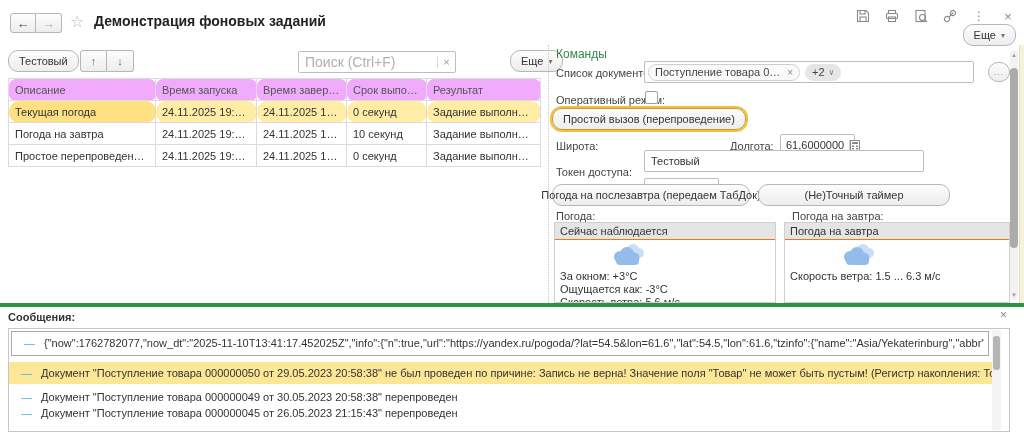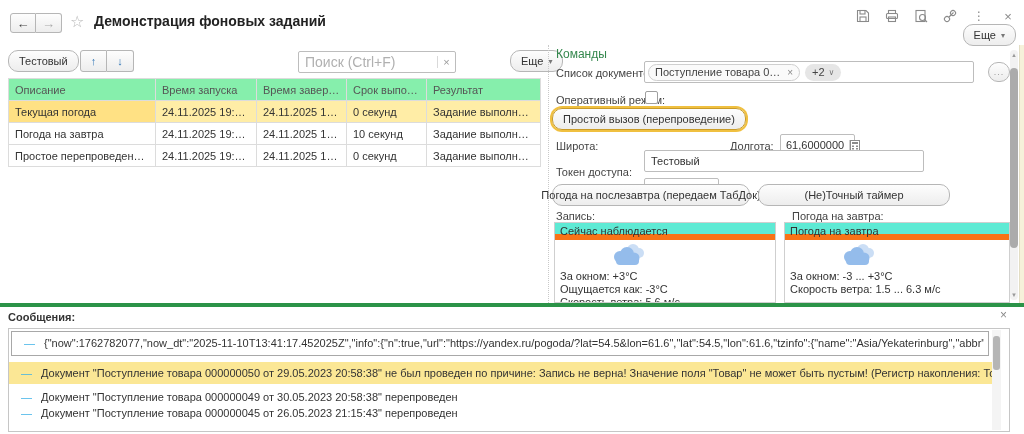--- a/index.html
+++ b/index.html
@@ -47,22 +47,22 @@
   .search input { border:none; outline:none; flex:1; font-size:14px; padding:0 6px; color:#333; min-width:0; background:transparent; }
   .search input::placeholder { color:#b0b0b0; }
   .search .clr { width:18px; text-align:center; color:#9a9a9a; border-left:1px solid #d9d9d9; font-size:11px; }
   .more-search { position:absolute; left:502px; top:0; }
 
   table.jobs { position:absolute; left:8px; top:78px; border-collapse:collapse; table-layout:fixed; width:532px; }
   .jobs th, .jobs td {
     border:1px solid #dcdcdc; height:22px; padding:0 6px; text-align:left;
     font-weight:normal; white-space:nowrap; overflow:hidden; text-overflow:ellipsis; font-size:11px;
   }
-  .jobs th { background:#86efac; color:#555; }
-  .jobs tr.sel td { background:#ffeda6; }
+  .jobs th { background:#f0abfc; color:#555;border-radius:7px; }
+  .jobs tr.sel td { background:#ffeda6;border-radius:10px; }
   .jobs tr.sel td:first-child { background:#ffe184; }
 
   
   .vsplit { position:absolute; left:548px; top:45px; width:1px; height:258px; border-left:1px dotted #c9c9c9; }
   .hsplit { position:absolute; left:0; top:303px; width:1024px; height:4px; }
 
   
   .rpane { position:absolute; left:552px; top:45px; width:456px; height:258px; }
   .grp-title { position:absolute; left:4px; top:2px; font-size:12px; }
   .row-doclist { position:absolute; left:4px; top:22px; }
@@ -84,21 +84,21 @@
   .lon { position:absolute; left:228px; top:89px; width:75px; }
   .row-token { position:absolute; left:4px; top:121px; }
   .token { position:absolute; left:92px; top:105px; width:280px; padding:0 6px; }
   .btn-weather2 { position:absolute; left:0; top:139px; width:198px; }
   .btn-timer { position:absolute; left:206px; top:139px; width:192px; }
   .wlabel1 { position:absolute; left:4px; top:165px; }
   .wlabel2 { position:absolute; left:240px; top:165px; }
   .wbox { position:absolute; top:177px; height:81px; border:1px solid #cfcfcf; background:#fff; overflow:hidden; }
   .wbox1 { left:2px; width:222px; }
   .wbox2 { left:232px; width:226px; }
-  .whead { background:#5eead4; border-bottom:6px solid #f97316; padding:2px 5px; height:17px; }
+  .whead { background:#e5e5e5; border-bottom:1px solid #f97316; padding:2px 5px; height:17px; }
   .wcloud { padding:2px 0 2px 52px; height:30px; }
   .wline { padding:0 5px; line-height:13px; white-space:nowrap; }
 
   .rscroll { position:absolute; left:1010px; top:50px; width:8px; height:250px; background:#f2f2f2; border-radius:4px; }
   .rscroll .thumb { position:absolute; left:0; top:18px; width:8px; height:180px; background:#ababab; border-radius:4px; }
   .rscroll .sa { position:absolute; left:0; width:8px; text-align:center; font-size:6px; color:#9a9a9a; }
   .edge-strip { position:absolute; left:1019px; top:45px; width:5px; height:258px; background:#f6f1da; border-left:1px solid #e2ddc4; }
 
   
   .hsplit { background:#2b9348; }
@@ -285,21 +285,21 @@
     </div>
 
     <div class="row-token lbl">Токен доступа:</div>
     <div class="field token">
       <span>Тестовый</span>
     </div>
 
     <button class="btn btn-weather2">Погода на послезавтра (передаем ТабДок)</button>
     <button class="btn btn-timer">(Не)Точный таймер</button>
 
-    <div class="wlabel1 lbl">Запись:</div>
+    <div class="wlabel1 lbl">Погода:</div>
     <div class="wlabel2 lbl">Погода на завтра:</div>
 
     <div class="wbox wbox1">
       <div class="whead">Сейчас наблюдается</div>
       <div class="wcloud">
         <svg width="40" height="27" viewBox="0 0 40 27">
           <g fill="#cbdef5">
               <circle cx="26" cy="8" r="6"></circle>
               <circle cx="32" cy="11" r="5"></circle>
               <rect x="21" y="8" width="15" height="7" rx="3"></rect>
@@ -327,21 +327,20 @@
               <rect x="21" y="8" width="15" height="7" rx="3"></rect>
             </g>
           <g fill="#94bceb">
               <circle cx="13" cy="15" r="6"></circle>
               <circle cx="20" cy="12" r="7"></circle>
               <circle cx="27" cy="16" r="5.5"></circle>
               <rect x="9" y="15" width="23" height="8" rx="4"></rect>
             </g>
         </svg>
       </div>
-      <div class="wline">За окном: -3 ... +3°C</div>
       <div class="wline">Скорость ветра: 1.5 ... 6.3 м/с</div>
     </div>
   </div>
 
   <div class="rscroll">
     <span class="sa" style="top:2px">▲</span>
     <div class="thumb"></div>
     <span class="sa" style="bottom:2px">▼</span>
   </div>
   <div class="edge-strip"></div>

